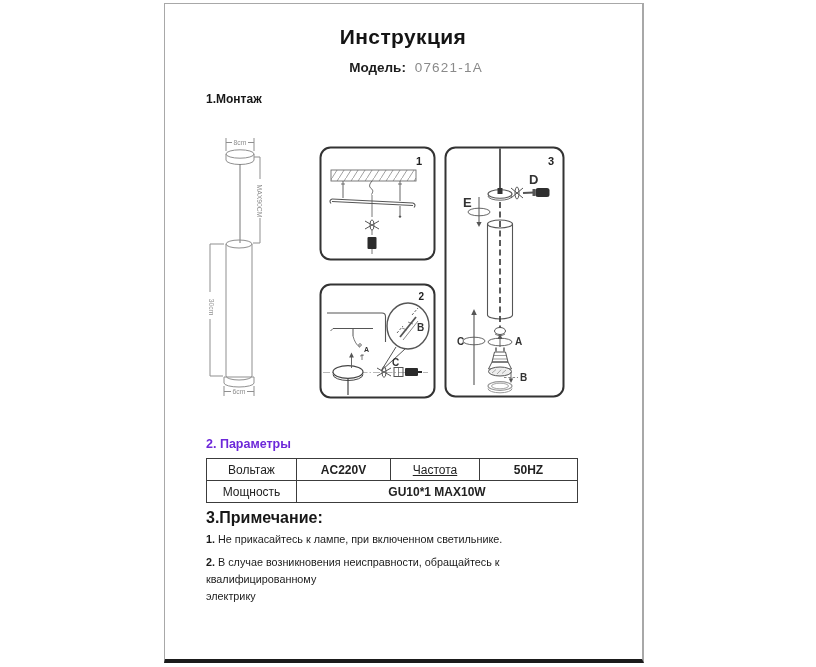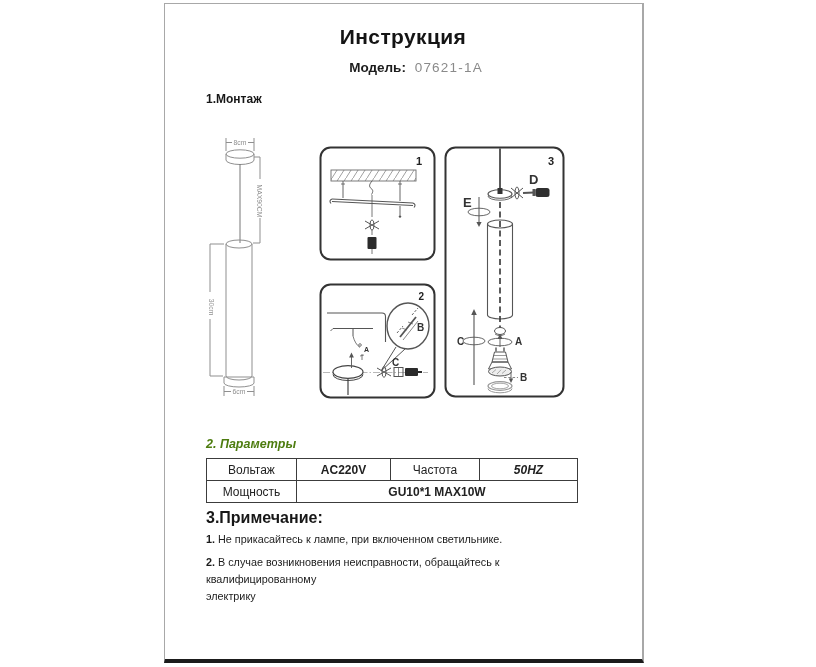--- a/index.html
+++ b/index.html
@@ -13,31 +13,31 @@
     border:1px solid #a8a8a8;border-right-width:2px;border-bottom:4px solid #1b1b1b;
   }
   .doc-title{
     left:164px;top:25px;width:478px;text-align:center;
     font-size:21px;font-weight:700;letter-spacing:.4px;color:#141414;
   }
   .model-line{left:164px;top:60px;width:478px;text-align:center;font-size:13.5px;padding-left:13px;}
   .model-line .lbl{font-weight:700;color:#1d1d1d;}
   .model-line .val{color:#8a8a8a;letter-spacing:1.2px;margin-left:5px;}
   .h-montage{left:206px;top:92px;font-size:12px;font-weight:700;color:#171717;}
-  .h-params{left:206px;top:437px;font-size:12.5px;font-weight:700;color:#4d7c0f;font-style:italic;}
+  .h-params{left:206px;top:437px;font-size:12.5px;font-weight:700;color:#6d28d9;}
   .h-notes{left:206px;top:509px;font-size:16px;font-weight:700;color:#171717;}
   table.params{
     left:206px;top:458px;border-collapse:collapse;table-layout:fixed;
   }
   table.params td{
     border:1.5px solid #3c3c3c;text-align:center;vertical-align:middle;
     font-size:12px;color:#222;padding:0;height:21px;
   }
-  td.w1{width:89px;} td.w2{width:93px;} td.w3{width:88px;} td.w4{width:97px;}
-  .bold-val{font-weight:700;font-style:italic;}
+  td.w1{width:89px;} td.w2{width:93px;} td.w3{width:88px;text-decoration:underline;} td.w4{width:97px;}
+  .bold-val{font-weight:700;}
   .cell-volt{font-size:13.5px;font-weight:700;}
   .cell-power-lbl{font-size:13.5px;height:23px;}
   .cell-power-val{font-size:11px;font-weight:700;}
   .notes{left:206px;top:531px;width:384px;}
   .notes p{margin:0 0 6px 0;font-size:10.8px;line-height:17px;color:#1b1b1b;}
   .notes b{font-weight:700;}
   .notes .nt{white-space:pre-line;}
   svg text{font-family:"Liberation Sans", sans-serif;}
   .dimtxt{fill:#8f8f8f;font-size:6.8px;}
   .stepnum{fill:#222;font-size:11px;font-weight:700;}

